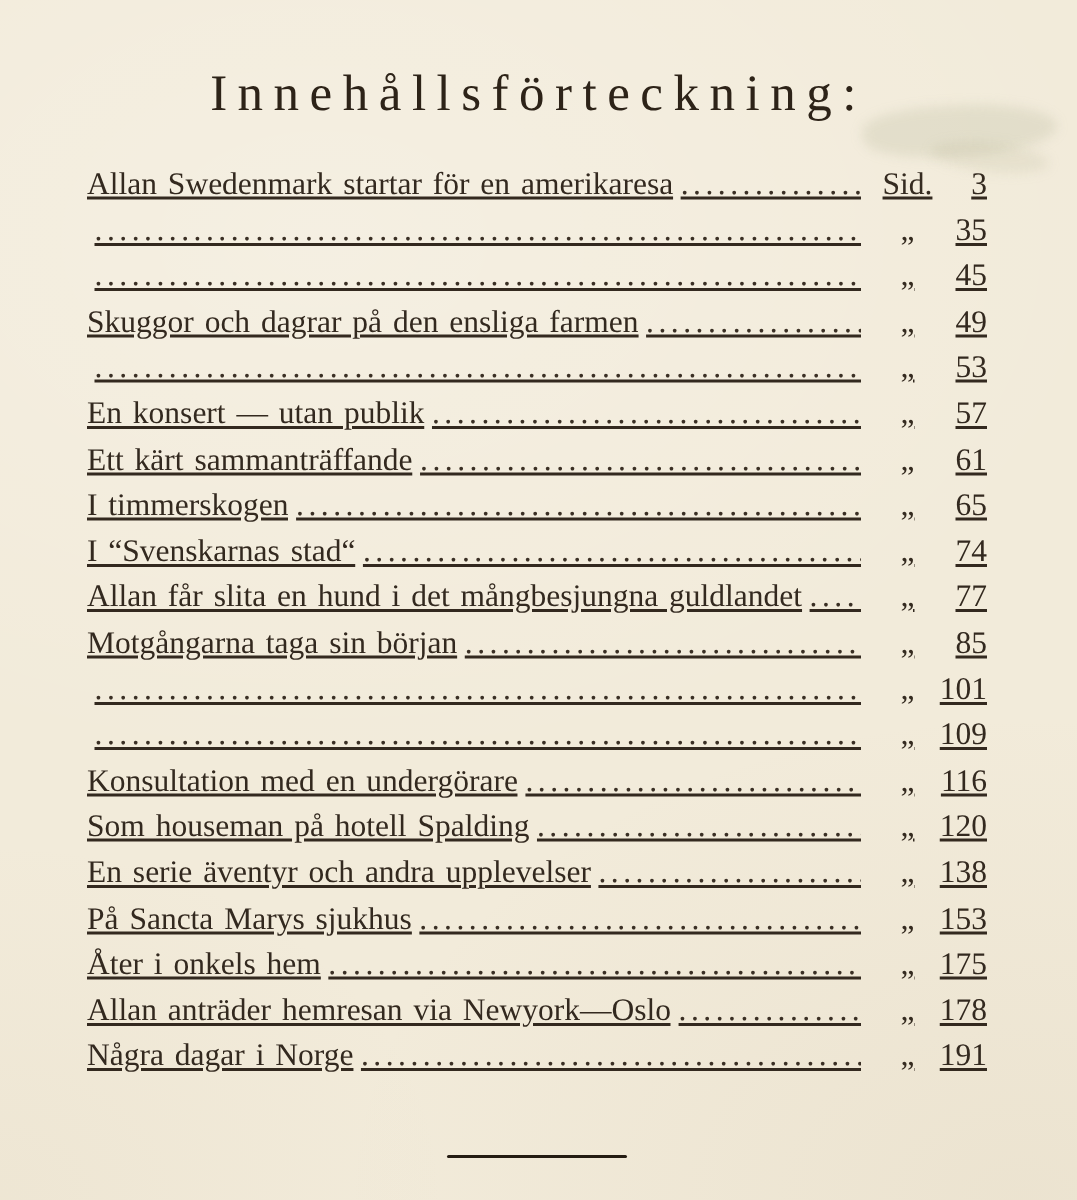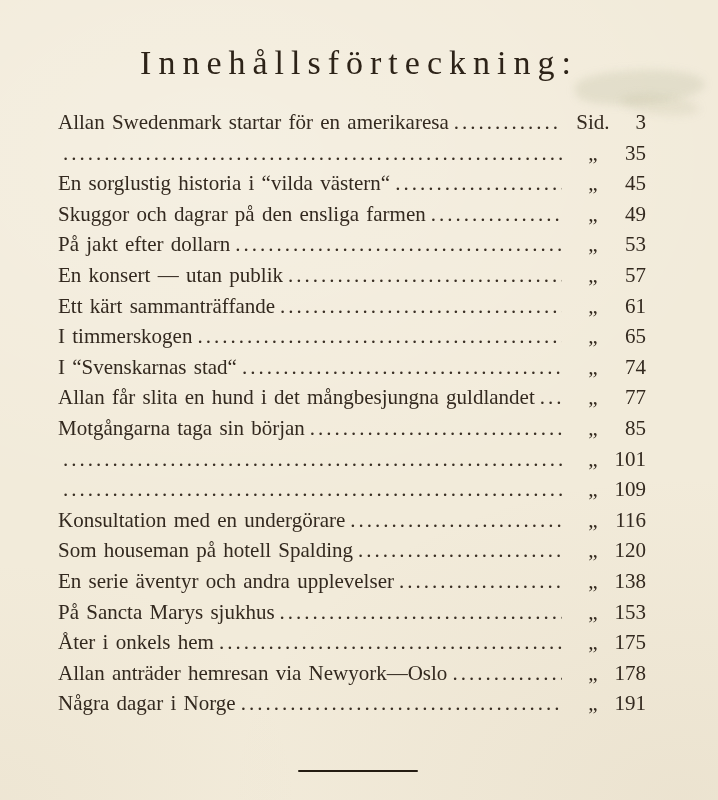--- a/index.html
+++ b/index.html
@@ -51,21 +51,22 @@
   .smudge-b {
     top: 95px; left: 620px; width: 80px; height: 20px;
     background: rgba(150,148,110,0.12);
     transform: rotate(6deg);
     border-radius: 50%;
   }
   .toc {
     position: absolute;
     top: 107px;
     left: 58px;
-    right: 72px;
+    right: 60px;
+    text-decoration: underline;
   }
   .row {
     display: flex;
     align-items: baseline;
     height: 30.6px;
     line-height: 30.6px;
     font-size: 21px;
     word-spacing: 2px;
     white-space: nowrap;
   }
@@ -118,33 +119,31 @@
     <span class="dots">................................................................................</span>
     <span class="lbl">Sid.</span>
     <span class="pg">3</span>
   </div>
       <div class="row">
     <span class="dots">................................................................................</span>
     <span class="lbl">„</span>
     <span class="pg">35</span>
   </div>
       <div class="row">
-    <span class="t">En sorglustig historia i “vilda västern“</span>
     <span class="dots">................................................................................</span>
     <span class="lbl">„</span>
     <span class="pg">45</span>
   </div>
       <div class="row">
     <span class="t">Skuggor och dagrar på den ensliga farmen</span>
     <span class="dots">................................................................................</span>
     <span class="lbl">„</span>
     <span class="pg">49</span>
   </div>
       <div class="row">
-    <span class="t">På jakt efter dollarn</span>
     <span class="dots">................................................................................</span>
     <span class="lbl">„</span>
     <span class="pg">53</span>
   </div>
       <div class="row">
     <span class="t">En konsert — utan publik</span>
     <span class="dots">................................................................................</span>
     <span class="lbl">„</span>
     <span class="pg">57</span>
   </div>

